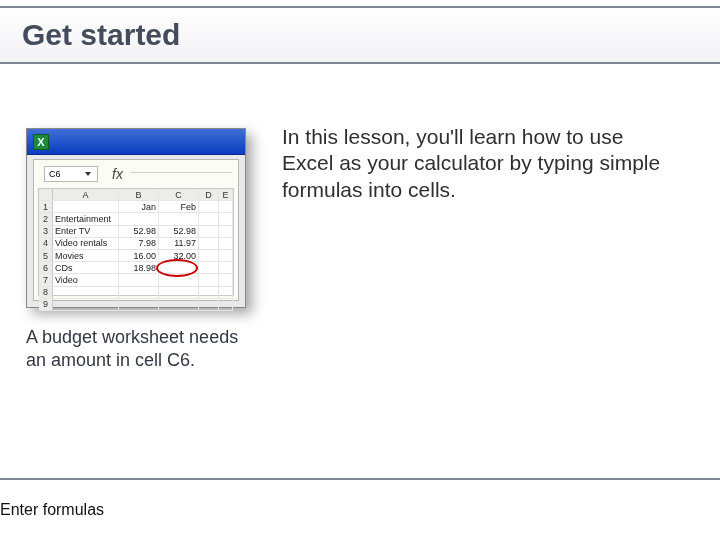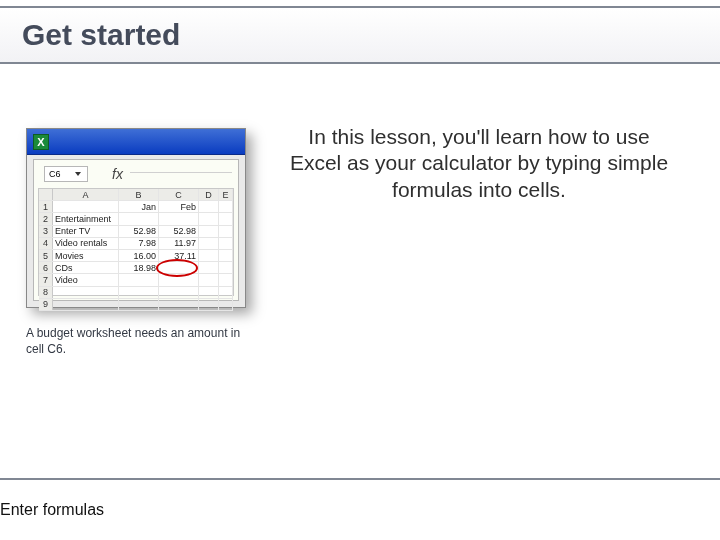--- a/index.html
+++ b/index.html
@@ -42,31 +42,30 @@
     bottom: 62px;
     display: flex;
   }
   .left-col {
     width: 260px;
     padding: 28px 12px 0 26px;
   }
   .right-col {
     flex: 1;
     padding: 24px 44px 0 22px;
-    text-align: center;
   }
   .para {
     font-size: 21px;
     line-height: 1.25;
     color: #2f2f2f;
     font-family: Verdana, "Segoe UI", sans-serif;
     margin-bottom: 28px;
   }
   .caption {
-    font-size: 12px;
+    font-size: 18px;
     line-height: 1.3;
     color: #333944;
     font-family: Verdana, "Segoe UI", sans-serif;
     margin-top: 18px;
   }
   .footer-line {
     position: absolute;
     left: 0;
     right: 0;
     bottom: 60px;
@@ -123,21 +122,21 @@
   }
   .thumb-body {
     position: absolute;
     left: 6px; right: 6px; top: 30px; bottom: 6px;
     background: #fbfdf5;
     border: 1px solid #b7b7b7;
   }
   .thumb-namebox {
     position: absolute;
     left: 10px; top: 6px;
-    width: 44px; height: 16px;
+    width: 54px; height: 16px;
     border: 1px solid #b7b7b7;
     background: #fff;
     font-size: 9px;
     display: flex;
     align-items: center;
     padding: 0 6px 0 4px;
     justify-content: space-between;
   }
   .thumb-namebox .tri {
     width: 0; height: 0;
@@ -273,21 +272,21 @@
               <div class="cell colA">Video rentals</div>
               <div class="cell colB">7.98</div>
               <div class="cell colC">11.97</div>
               <div class="cell colD"></div>
               <div class="cell colE"></div>
             </div>
             <div class="row">
               <div class="cell rowhdr">5</div>
               <div class="cell colA">Movies</div>
               <div class="cell colB">16.00</div>
-              <div class="cell colC">37.11</div>
+              <div class="cell colC">32.00</div>
               <div class="cell colD"></div>
               <div class="cell colE"></div>
             </div>
             <div class="row">
               <div class="cell rowhdr">6</div>
               <div class="cell colA">CDs</div>
               <div class="cell colB">18.98</div>
               <div class="cell colC"></div>
               <div class="cell colD"></div>
               <div class="cell colE"></div>

